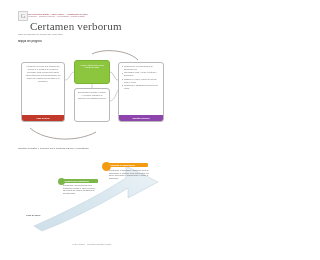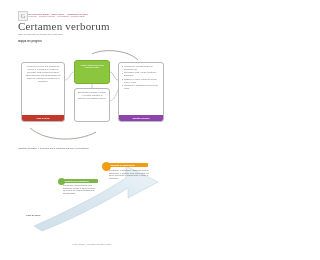--- a/index.html
+++ b/index.html
@@ -13,21 +13,21 @@
         background:#f2f2f2;border:0.4px solid #cfcfcf;color:#9a9a9a;
         font-family:"Liberation Serif",serif;font-size:6.5px;line-height:8px;
         text-align:center;}
   .mh-line{position:absolute;left:10px;top:1.5px;width:140px;height:2.2px;
            font-size:1.9px;line-height:2.2px;color:#8d1c2e;white-space:nowrap;
            overflow:hidden;letter-spacing:.05px;}
   .mh-line2{position:absolute;left:10px;top:4.4px;width:140px;height:2.2px;
             font-size:1.8px;line-height:2.2px;color:#9b6070;white-space:nowrap;
             overflow:hidden;}
 
-  .title{position:absolute;left:18px;top:20px;width:150px;
+  .title{position:absolute;left:30px;top:20px;width:150px;
          font-family:"Liberation Serif",serif;font-size:11px;line-height:12px;
          color:#4a4a4a;letter-spacing:.2px;white-space:nowrap;}
 
   .subtitle{position:absolute;left:18px;top:33px;width:140px;height:3px;
             font-size:2.4px;line-height:3px;color:#7b7b7b;white-space:nowrap;
             overflow:hidden;}
 
   .sec-label{position:absolute;left:18px;top:40px;width:120px;height:3.2px;
              font-size:2.6px;line-height:3.2px;color:#5a5a5a;font-weight:bold;
              white-space:nowrap;overflow:hidden;}

